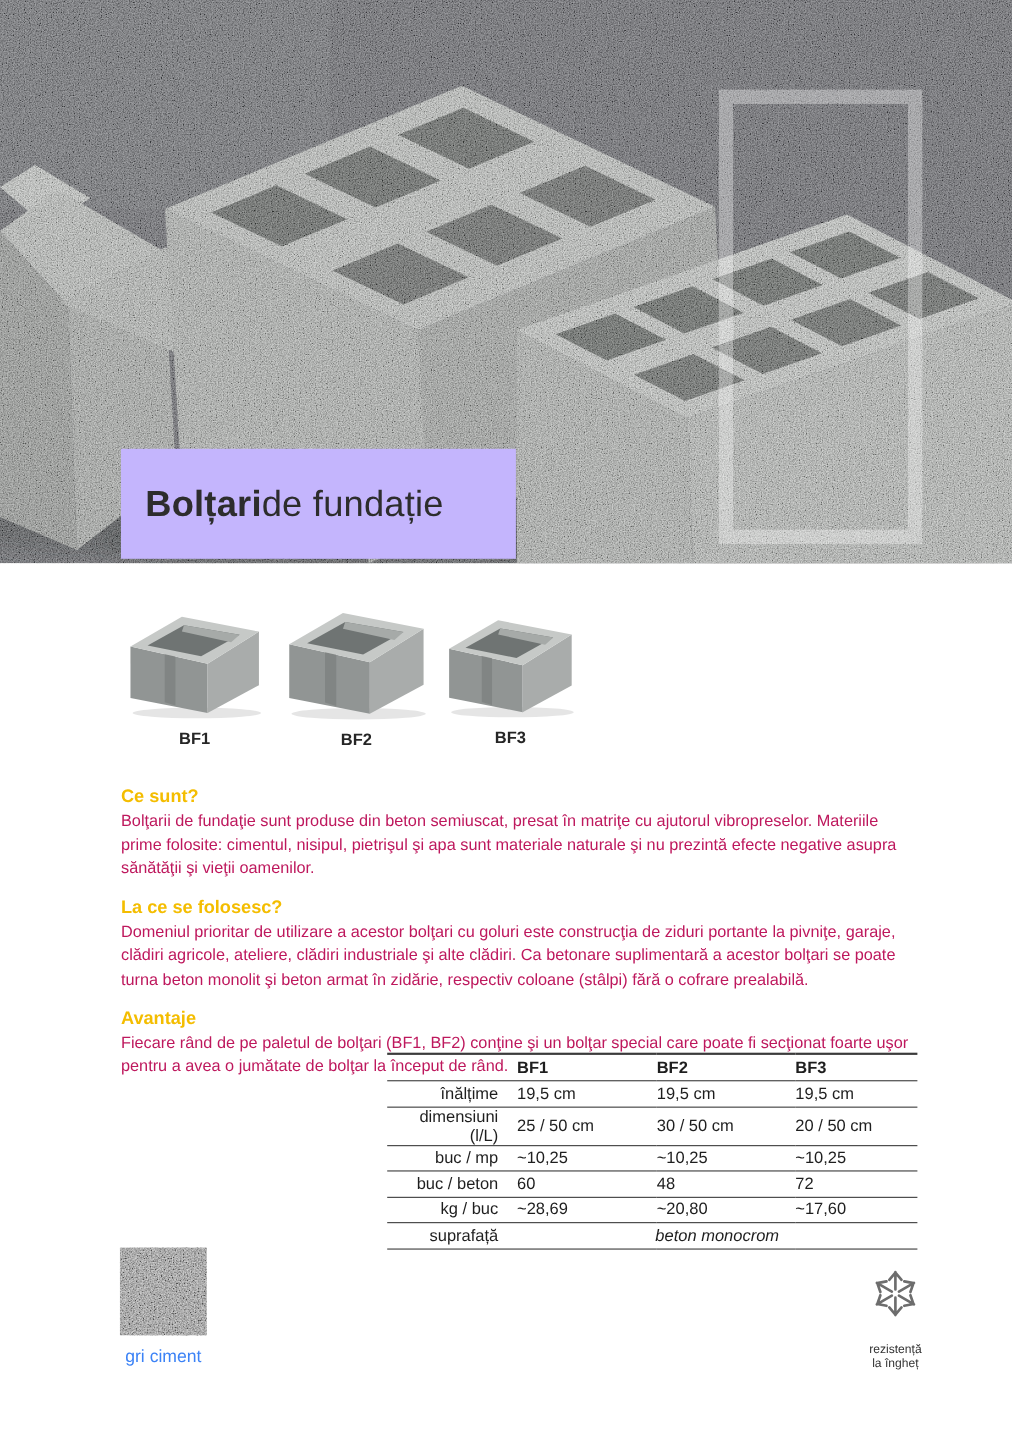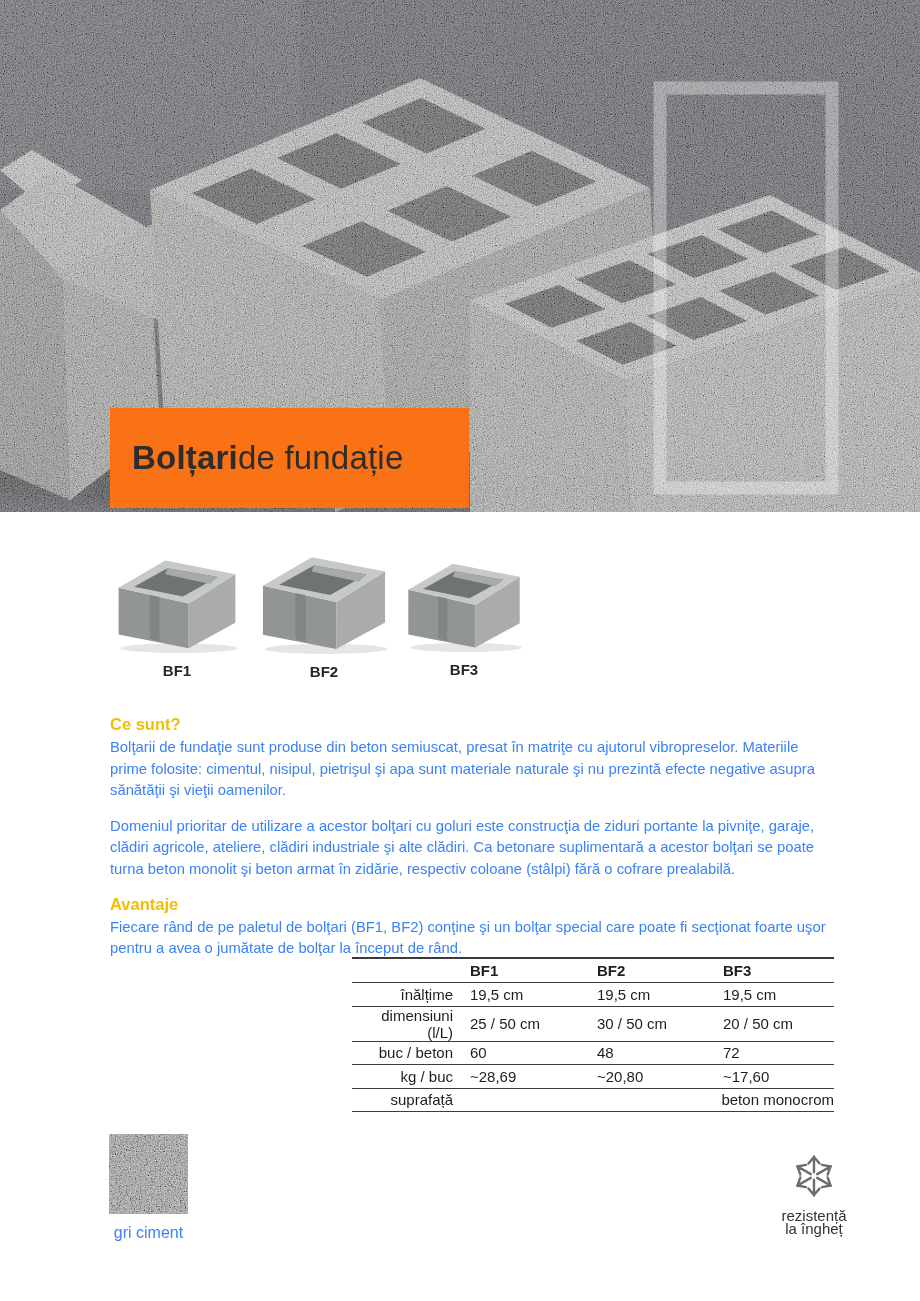--- a/index.html
+++ b/index.html
@@ -6,55 +6,55 @@
   .page{
     position:relative; width:920px; height:1301px; margin:0 auto;
     background:#ffffff; overflow:hidden;
     font-family:"Liberation Sans", sans-serif; color:#1c1c1c;
   }
   
   .hero{position:absolute; left:0; top:0; width:920px; height:512px;}
   .hero svg{display:block;}
   .title-banner{
     position:absolute; left:110px; top:408px; width:359px; height:100px;
-    background:#f97316; display:flex; align-items:center; padding-left:22px;
+    background:#c4b5fd; display:flex; align-items:center; padding-left:22px;
     box-sizing:border-box; font-size:33px; color:#2d2d2d; letter-spacing:.2px;
   }
   .title-banner .b{font-weight:700;}
   
   .thumb{position:absolute; text-align:center;}
   .thumb figcaption{font-weight:700; font-size:15px; color:#262626; margin-top:4px;}
   #thumb-bf1{left:108px; top:545px; width:138px;}
   #thumb-bf2{left:252px; top:541px; width:144px;}
   #thumb-bf3{left:398px; top:549px; width:132px;}
   
   .sections{position:absolute; left:110px; top:678px; width:720px;margin-top:37px;}
   .sections h2{
     margin:0 0 3px 0; font-size:16.5px; font-weight:700; color:#F4BD00;
   }
   .sections p{
-    margin:0 0 14px 0; font-size:14.8px; line-height:21.6px; color:#3b82f6;
+    margin:0 0 14px 0; font-size:14.8px; line-height:21.6px; color:#be185d;
   }
   
   .spec{
     position:absolute; left:352px; top:957px; width:482px;
     border-collapse:collapse; table-layout:fixed; font-size:15px; color:#1e1e1e;
     border-top:2px solid #3b3b3b;
   }
   .spec tr{border-bottom:1.5px solid #3b3b3b;}
   .spec th,.spec td{padding:0; height:22.5px; vertical-align:middle; font-weight:400;}
   .spec thead th{font-weight:700; text-align:left; height:23px;}
   .spec .rowlabel{text-align:right; padding-right:17px;}
-  .spec .spanval{text-align:right;}
+  .spec .spanval{text-align:center;font-style:italic;}
   
   .swatch{position:absolute; left:109px; top:1134px; width:79px; text-align:center;}
   .swatch .cap{font-size:16px; color:#3b82f6; margin-top:6px;}
   
   .frost{position:absolute; left:762px; top:1150px; width:104px; text-align:center; color:#333;}
-  .frost .cap{font-size:15px; line-height:13px; margin-top:3px;}
+  .frost .cap{font-size:11px; line-height:13px; margin-top:14px;}
   
   .pagenum{position:absolute; right:58px; top:1256px; font-size:17px; color:#303030;margin-top:44px;}
 </style>
 </head>
 <body>
 
 <div class="page">
 
   <div class="hero">
     <svg width="920" height="512" viewBox="0 0 920 512" aria-hidden="true">
@@ -164,20 +164,21 @@
       </svg>
     <figcaption>BF3</figcaption>
   </figure>
 
   <div class="sections">
     <section>
       <h2>Ce sunt?</h2>
       <p>Bolţarii de fundaţie sunt produse din beton semiuscat, presat în matriţe cu ajutorul vibropreselor. Materiile prime folosite: cimentul, nisipul, pietrişul şi apa sunt materiale naturale şi nu prezintă efecte negative asupra sănătăţii şi vieţii oamenilor.</p>
     </section>
     <section>
+      <h2>La ce se folosesc?</h2>
       <p>Domeniul prioritar de utilizare a acestor bolţari cu goluri este construcţia de ziduri portante la pivniţe, garaje, clădiri agricole, ateliere, clădiri industriale şi alte clădiri. Ca betonare suplimentară a acestor bolţari se poate turna beton monolit şi beton armat în zidărie, respectiv coloane (stâlpi) fără o cofrare prealabilă.</p>
     </section>
     <section>
       <h2>Avantaje</h2>
       <p>Fiecare rând de pe paletul de bolţari (BF1, BF2) conţine şi un bolţar special care poate fi secţionat foarte uşor pentru a avea o jumătate de bolţar la început de rând.</p>
     </section>
   </div>
 
   <table class="spec">
     <colgroup>
@@ -199,20 +200,26 @@
         <td class="rowlabel">înălțime</td>
         <td>19,5 cm</td>
         <td>19,5 cm</td>
         <td>19,5 cm</td>
       </tr>
       <tr>
         <td class="rowlabel">dimensiuni (l/L)</td>
         <td>25 / 50 cm</td>
         <td>30 / 50 cm</td>
         <td>20 / 50 cm</td>
+      </tr>
+      <tr>
+        <td class="rowlabel">buc / mp</td>
+        <td>~10,25</td>
+        <td>~10,25</td>
+        <td>~10,25</td>
       </tr>
       <tr>
         <td class="rowlabel">buc / beton</td>
         <td>60</td>
         <td>48</td>
         <td>72</td>
       </tr>
       <tr>
         <td class="rowlabel">kg / buc</td>
         <td>~28,69</td>

